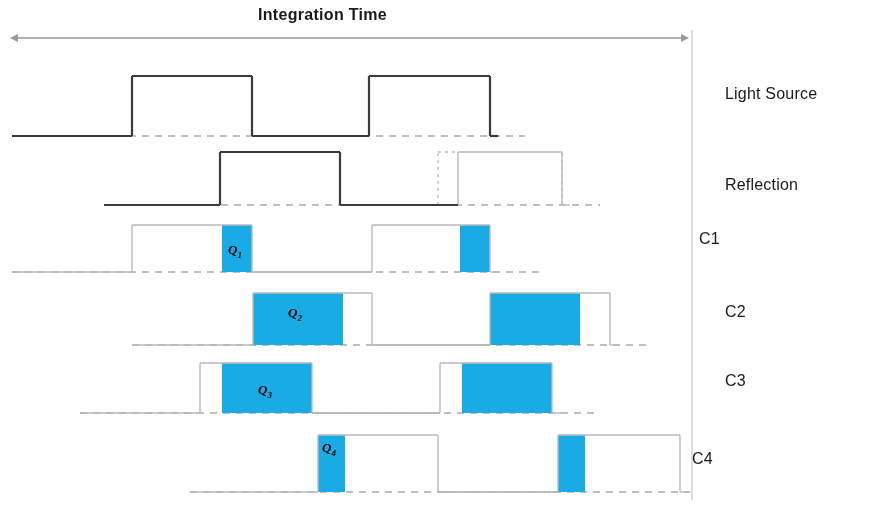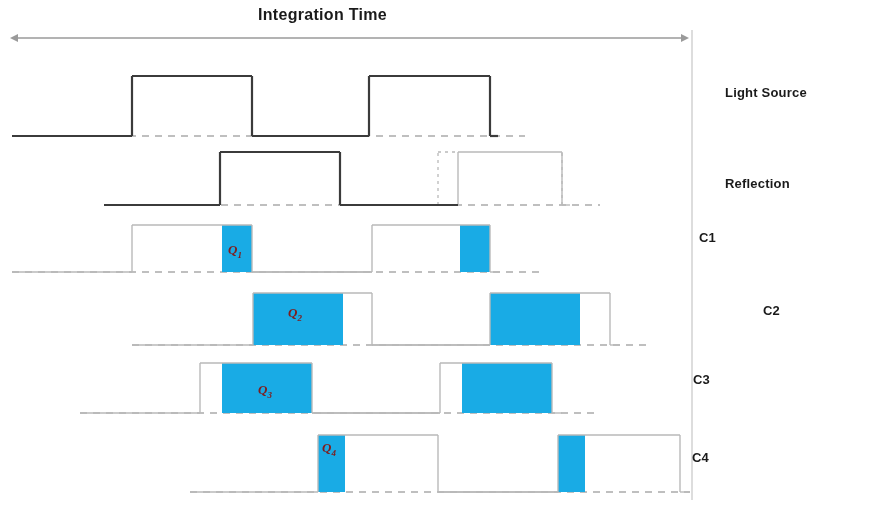--- a/index.html
+++ b/index.html
@@ -24,42 +24,42 @@
     position: absolute;
     left: 0;
     top: 0;
     width: 877px;
     height: 518px;
     display: block;
   }
   .row-label {
     position: absolute;
     font-family: "Liberation Sans", sans-serif;
-    font-weight: bold;
-    font-size: 13px;
+    font-weight: normal;
+    font-size: 16px;
     color: #1a1a1a;
     letter-spacing: 0.2px;
     white-space: nowrap;
   }
   .title-text {
     position: absolute;
     font-family: "Liberation Sans", sans-serif;
     font-weight: bold;
     font-size: 16px;
     color: #1a1a1a;
     letter-spacing: 0.3px;
     white-space: nowrap;
   }
   .charge-label {
     position: absolute;
     font-family: "Liberation Serif", serif;
     font-style: italic;
     font-weight: bold;
     font-size: 13px;
-    color: #7f1d1d;
+    color: #000000;
     white-space: nowrap;
   }
   .charge-label sub {
     font-size: 9px;
     font-style: italic;
   }
 </style>
 </head>
 <body>
 
@@ -160,22 +160,22 @@
         <line x1="438" y1="492" x2="558" y2="492" stroke="#b9b9b9" stroke-width="1.4" stroke-linecap="butt"></line>
       </g>
   </svg>
 
   <div class="title-text" id="title-el" style="left: 258px; top: 6px;">Integration Time</div>
 
   <div id="label-layer">
       <div class="row-label" style="left: 725px; top: 85px;">Light Source</div>
       <div class="row-label" style="left: 725px; top: 176px;">Reflection</div>
       <div class="row-label" style="left: 699px; top: 230px;">C1</div>
-      <div class="row-label" style="left: 763px; top: 303px;">C2</div>
-      <div class="row-label" style="left: 693px; top: 372px;">C3</div>
+      <div class="row-label" style="left: 725px; top: 303px;">C2</div>
+      <div class="row-label" style="left: 725px; top: 372px;">C3</div>
       <div class="row-label" style="left: 692px; top: 450px;">C4</div>
     </div>
   <div id="charge-layer">
       <div class="charge-label" style="left: 228px; top: 242px;"><span>Q</span><sub>1</sub></div>
       <div class="charge-label" style="left: 288px; top: 305px; text-align: center;"><span>Q</span><sub>2</sub></div>
       <div class="charge-label" style="left: 258px; top: 382px;"><span>Q</span><sub>3</sub></div>
       <div class="charge-label" style="left: 322px; top: 440px;"><span>Q</span><sub>4</sub></div>
     </div>
 
 </div>

